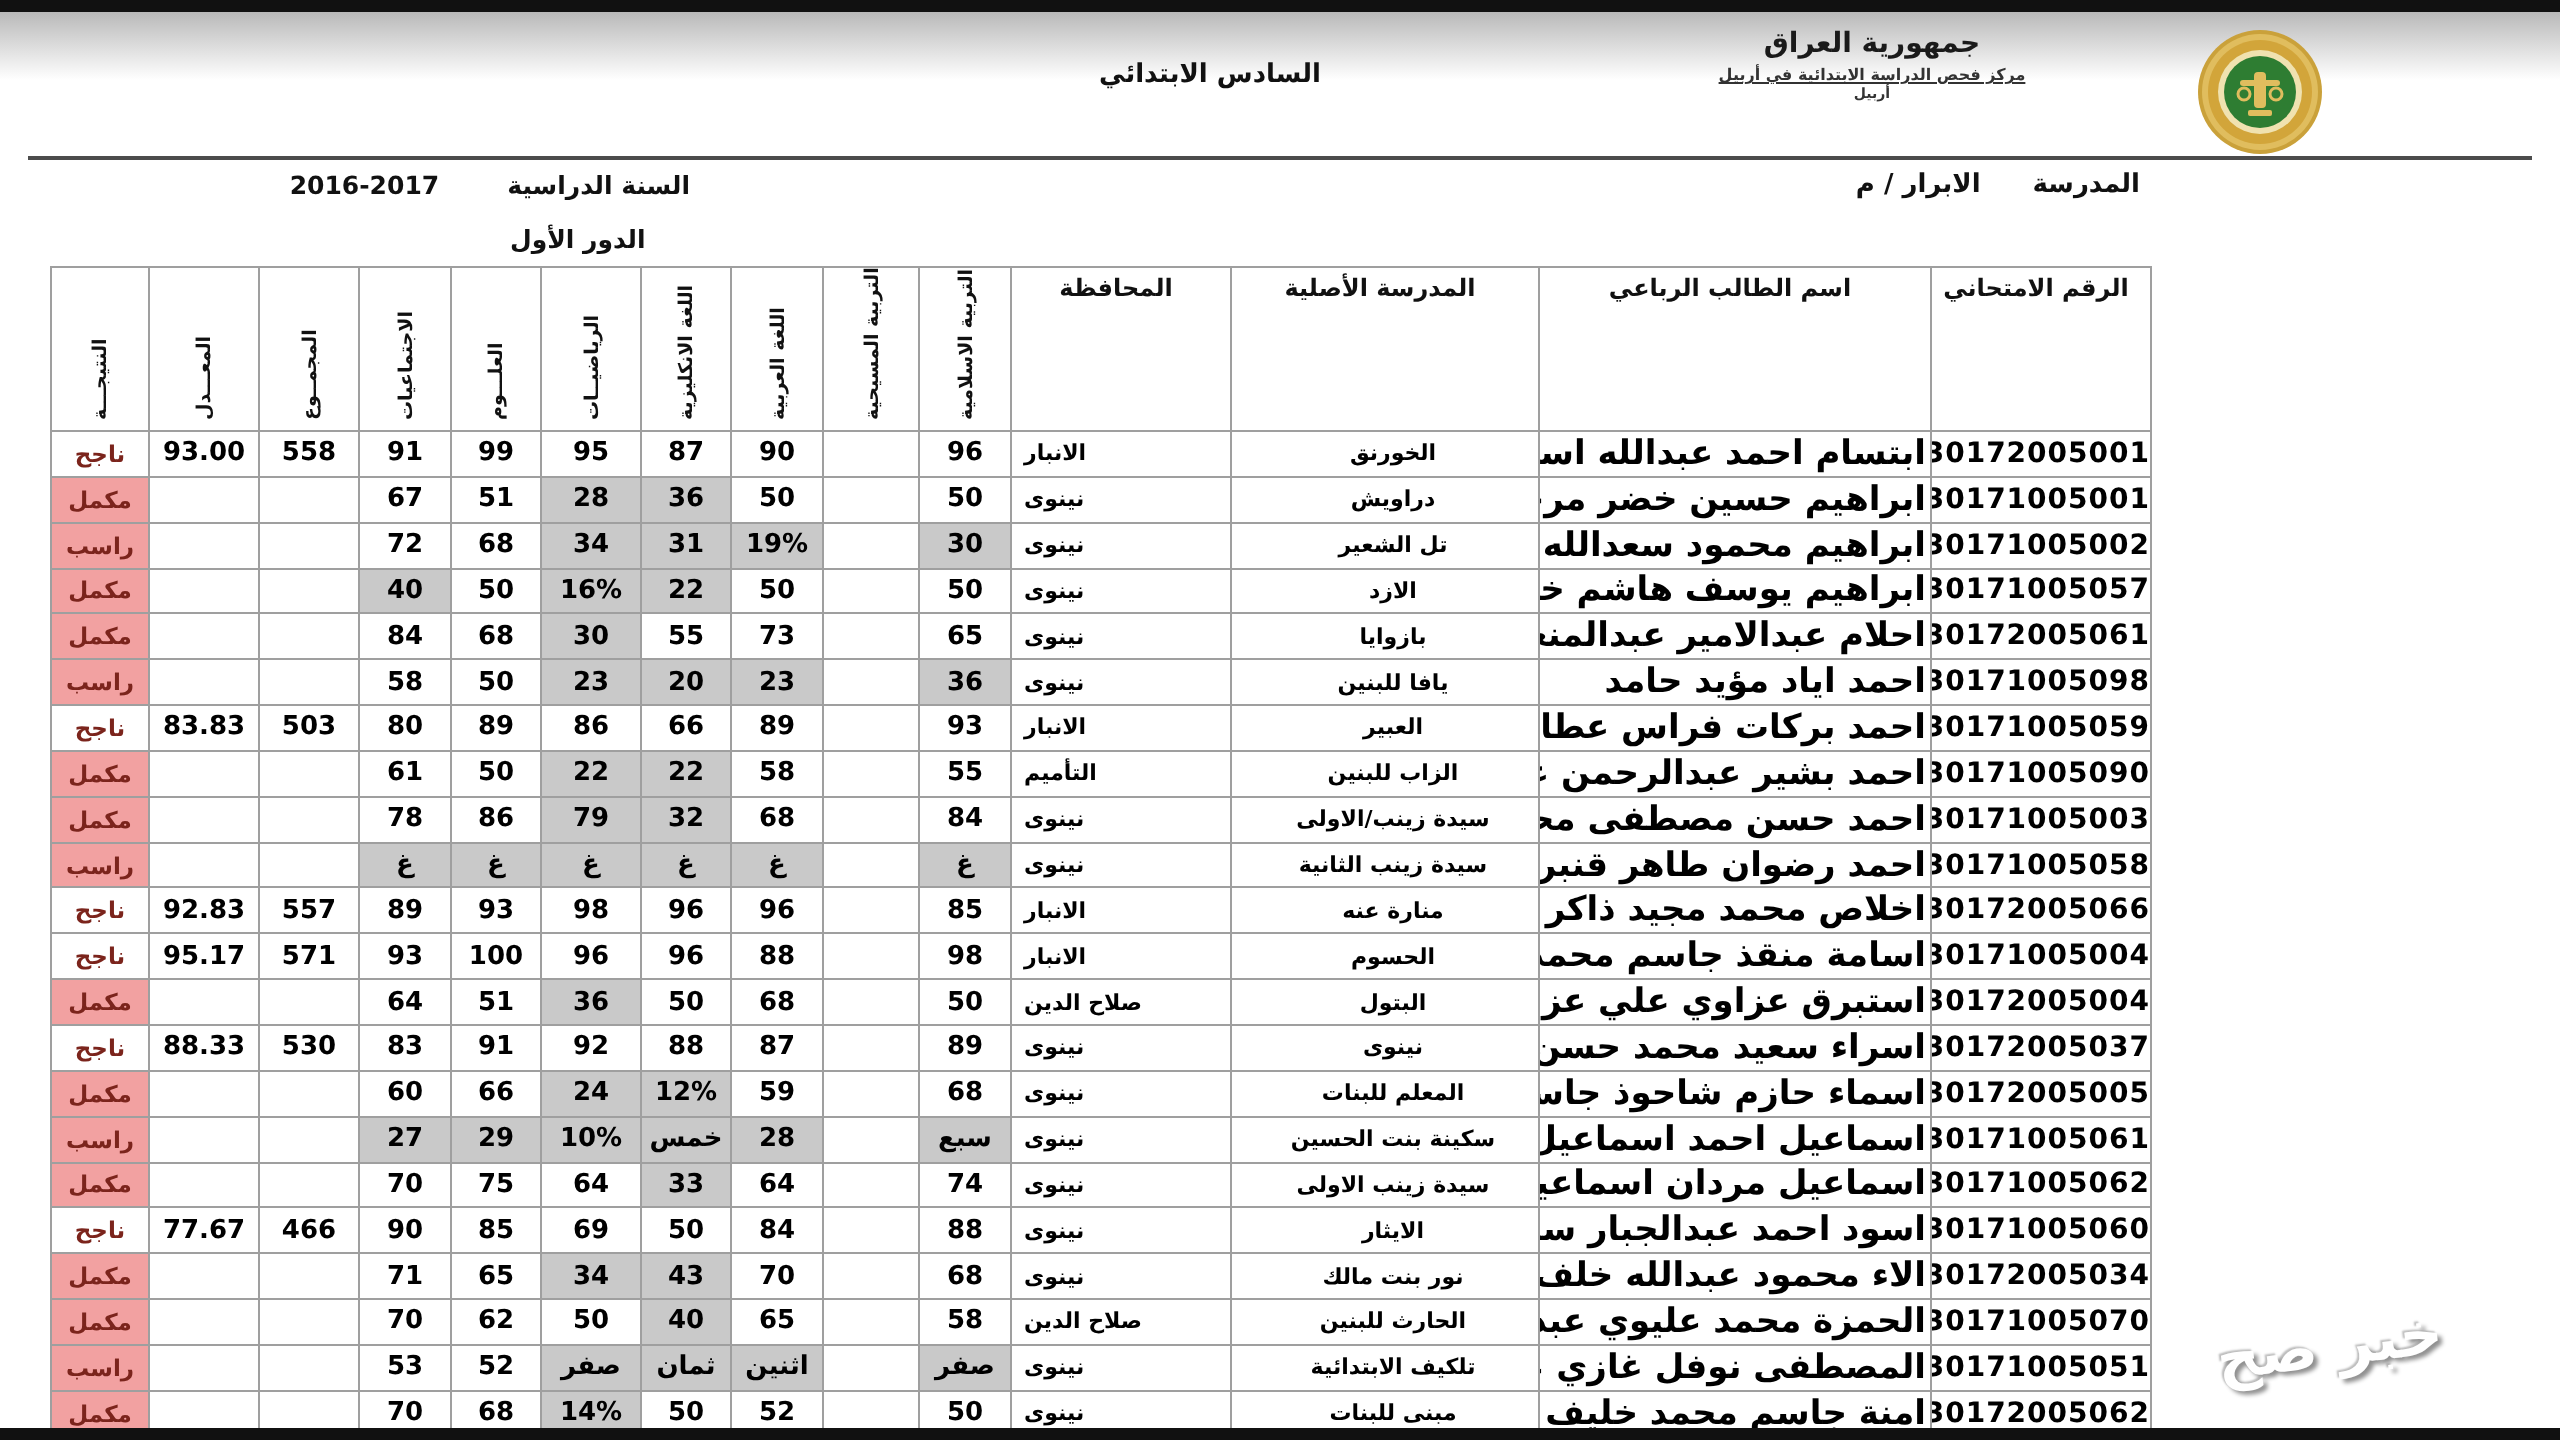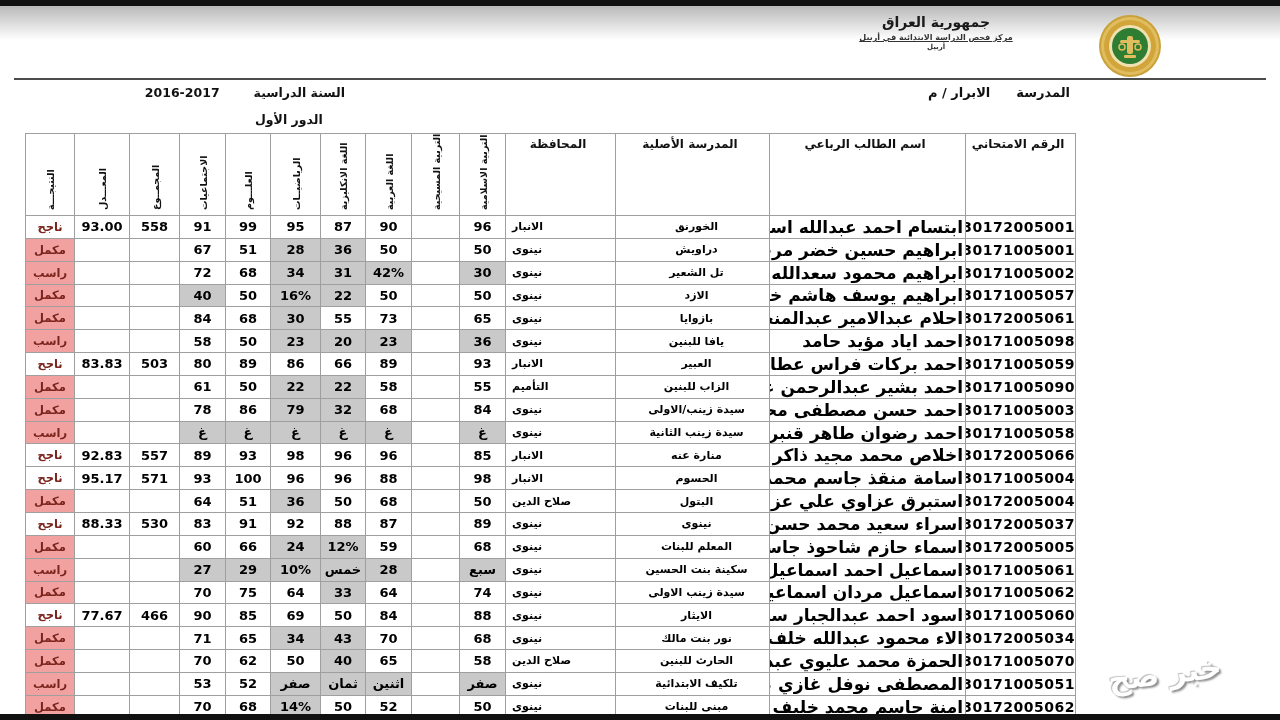--- a/index.html
+++ b/index.html
@@ -67,20 +67,21 @@
                transform:rotate(-7deg); direction:rtl; z-index:6;}
 </style>
 </head>
 <body>
 
 <div class="bar-top"></div>
 <div class="top-shade"></div>
 
 <div class="hdr">
   <div class="title-box">
+    <div class="t2">السادس الابتدائي</div>
   </div>
   <div class="ministry">
     <div class="l1">جمهورية العراق</div>
     <div class="l3">مركز فحص الدراسة الابتدائية في أربيل</div>
     <div class="l4">أربيل</div>
   </div>
   <svg class="logo" viewBox="0 0 64 64">
     <circle cx="32" cy="32" r="31" fill="#caa13a"></circle>
     <circle cx="32" cy="32" r="29" fill="#e0bd5e"></circle>
     <circle cx="32" cy="32" r="26" fill="#d2a53a"></circle>
@@ -193,21 +194,21 @@
         <td class="score"></td>
         <td class="result rfail">مكمل</td>
       </tr>
       <tr>
         <td class="num">30171005002</td>
         <td class="name">ابراهيم محمود سعدالله حمادي</td>
         <td class="school">تل الشعير</td>
         <td class="prov">نينوى</td>
         <td class="score fail">30</td>
         <td class="score"></td>
-        <td class="score fail">42%</td>
+        <td class="score fail">19%</td>
         <td class="score fail">31</td>
         <td class="score fail">34</td>
         <td class="score">68</td>
         <td class="score">72</td>
         <td class="score"></td>
         <td class="score"></td>
         <td class="result rfail">راسب</td>
       </tr>
       <tr>
         <td class="num">30171005057</td>

